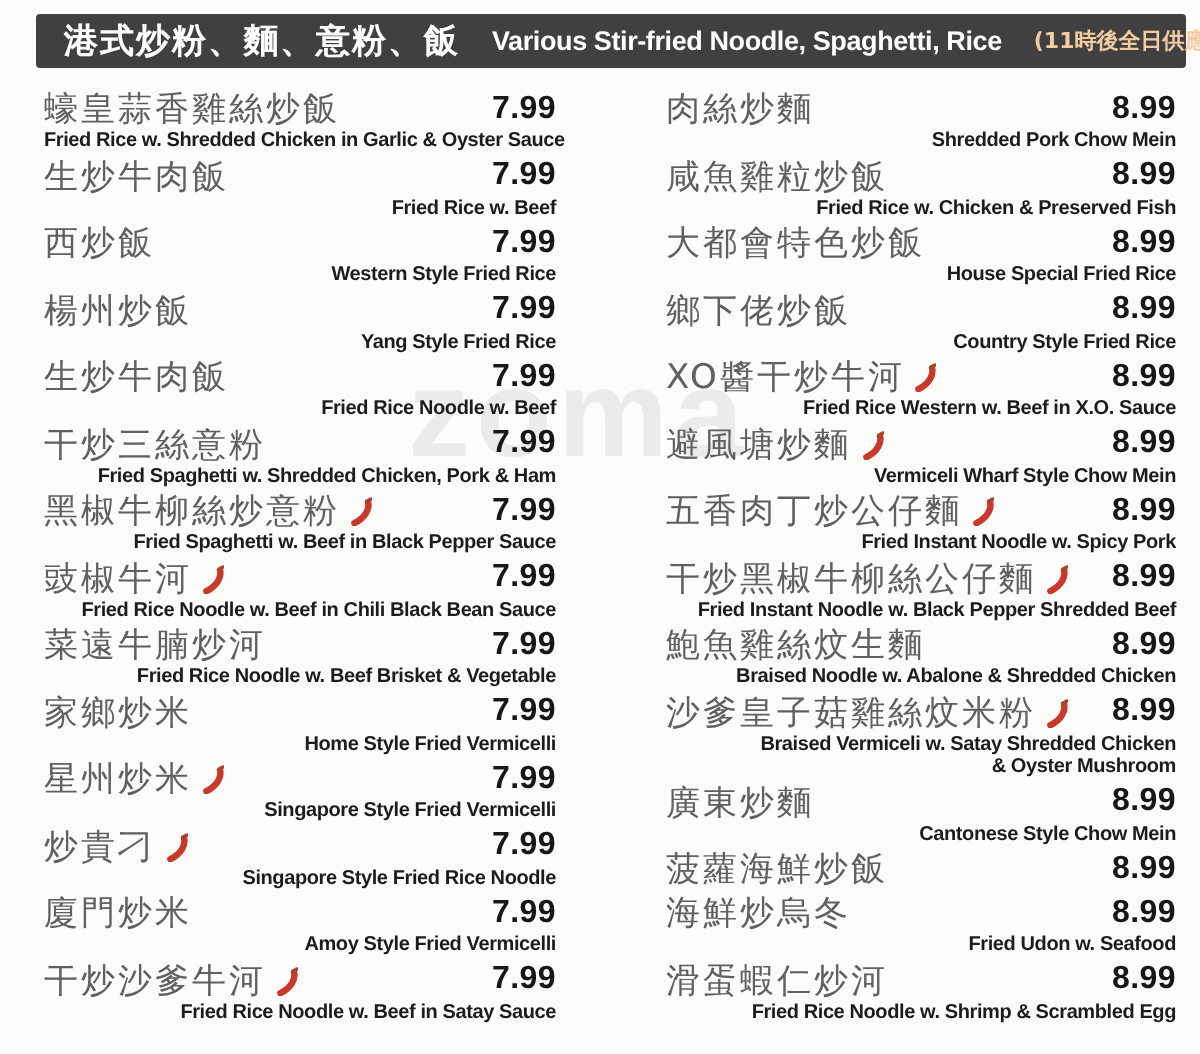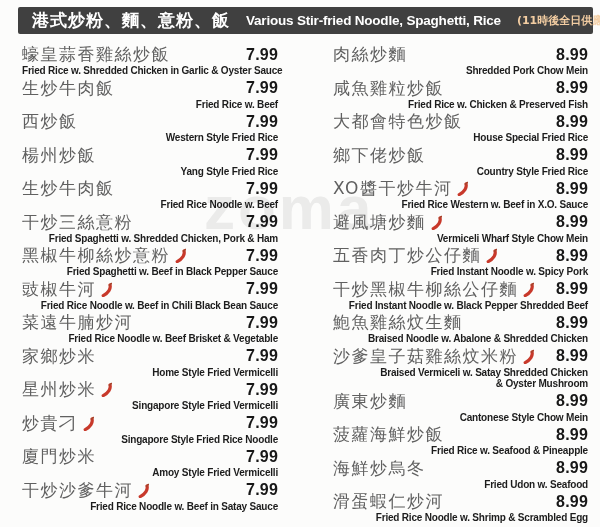--- a/index.html
+++ b/index.html
@@ -427,21 +427,20 @@
 
   </div>
 
   <div class="item">
     <div class="row1">
       <span class="zh">菠蘿海鮮炒飯</span>
 
       <span class="spacer"></span>
       <span class="price">8.99</span>
     </div>
-    <div class="en">Fried Rice w. Seafood &amp; Pineapple</div>
 
   </div>
 
   <div class="item">
     <div class="row1">
       <span class="zh">海鮮炒烏冬</span>
 
       <span class="spacer"></span>
       <span class="price">8.99</span>
     </div>

